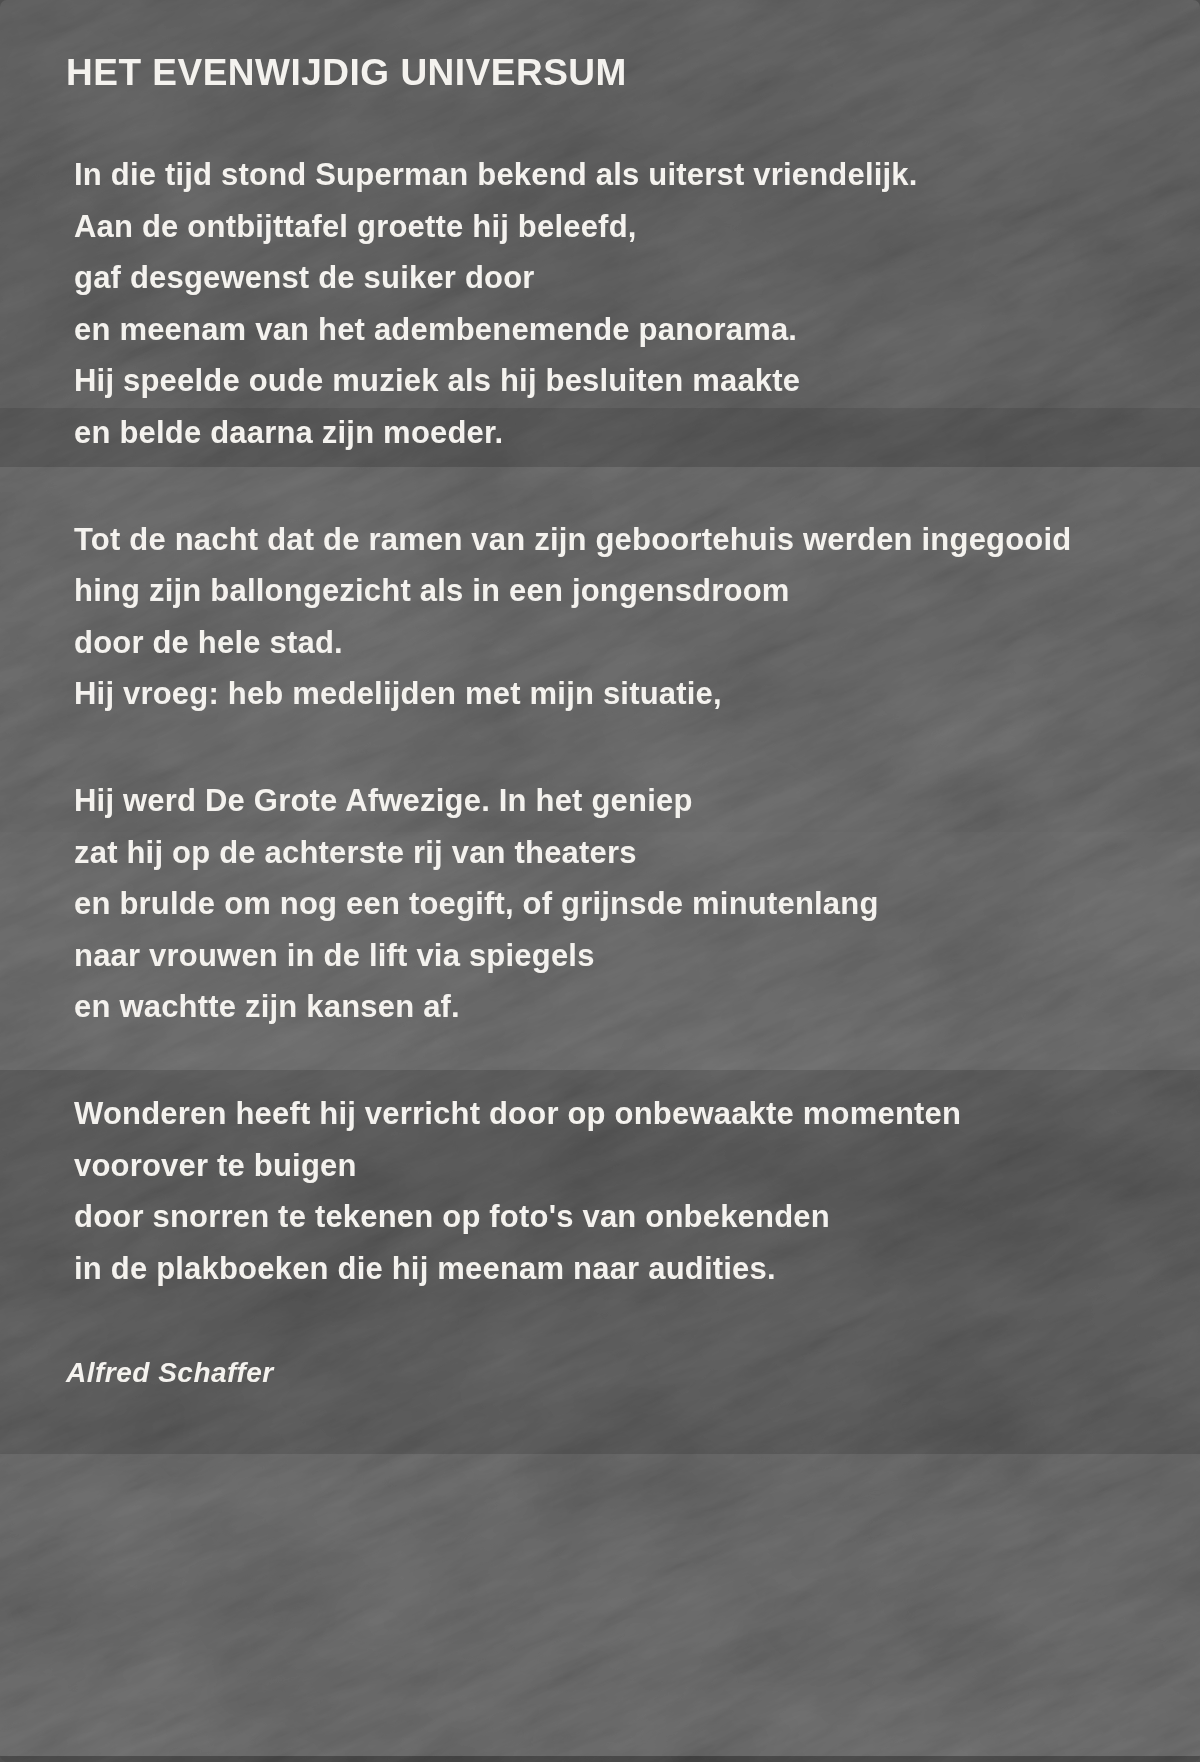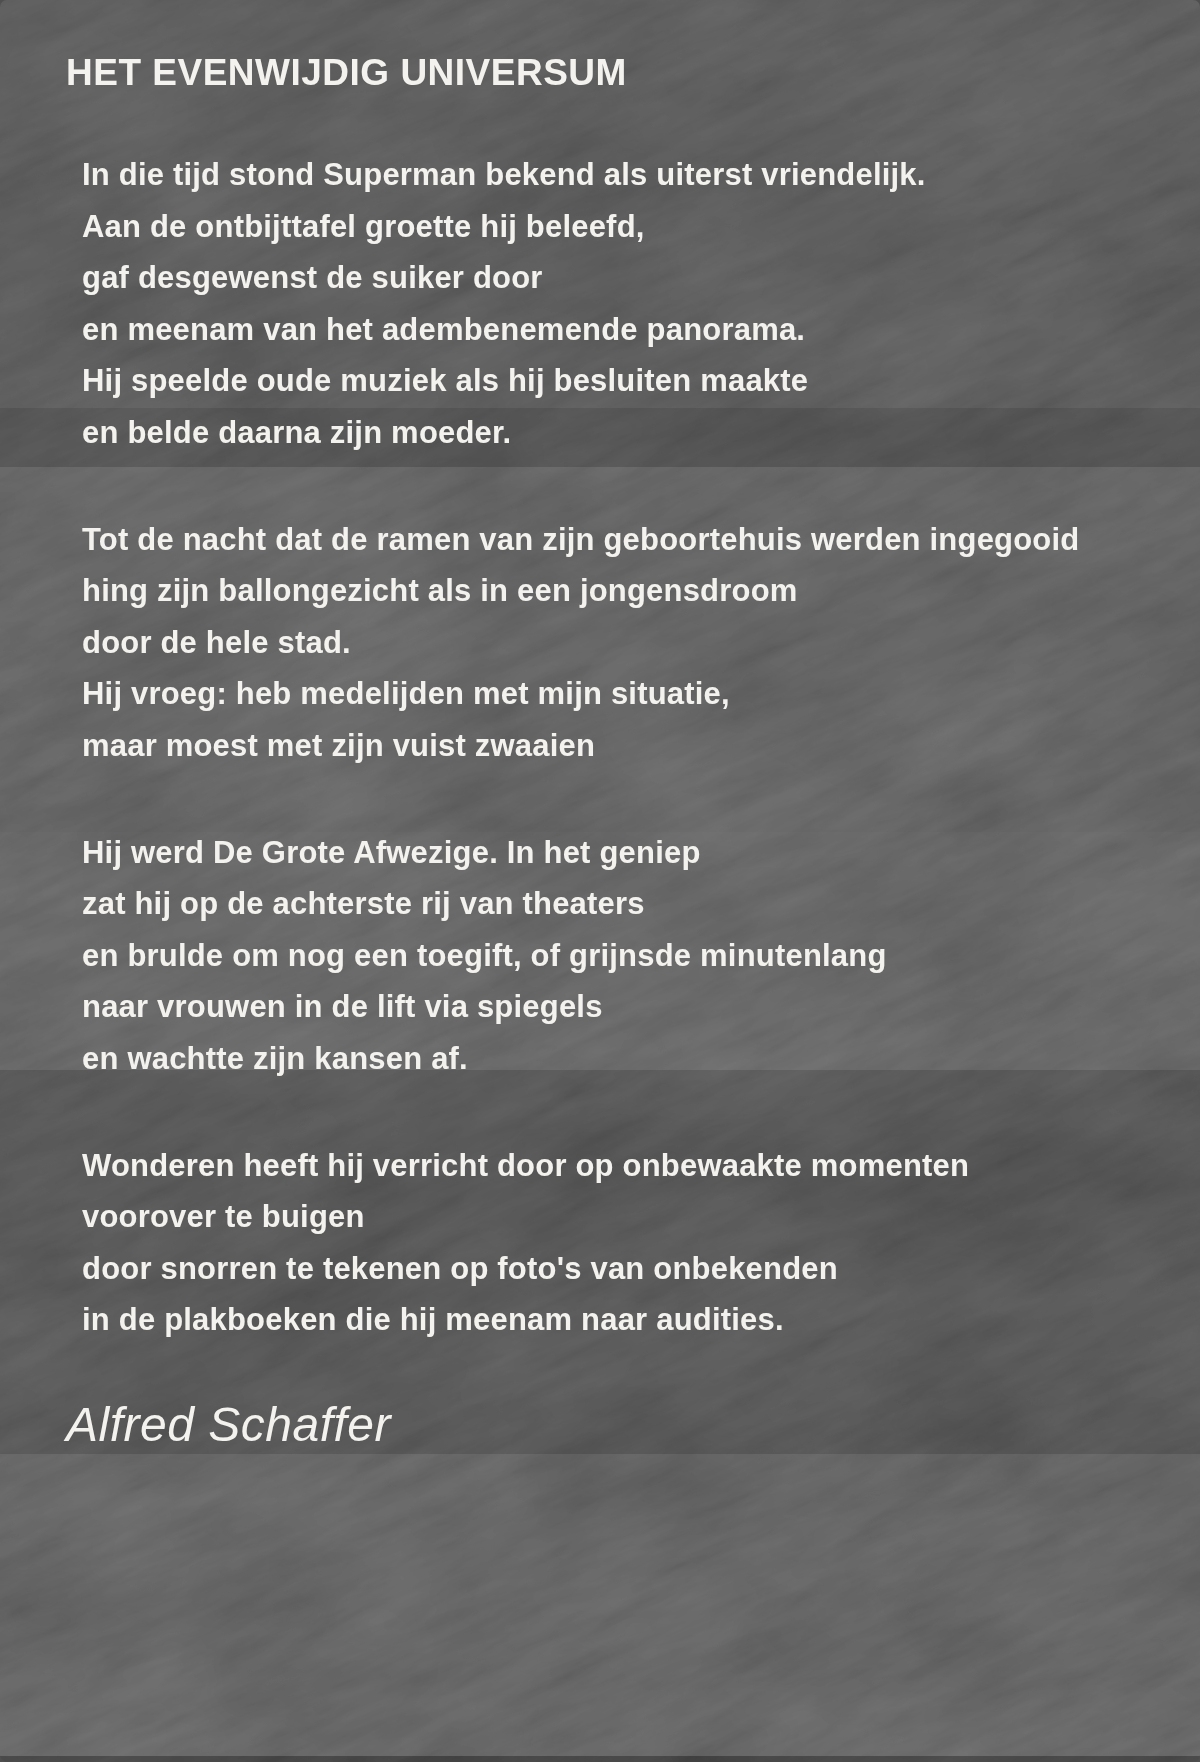--- a/index.html
+++ b/index.html
@@ -55,33 +55,33 @@
   }
   h1.title {
     margin: 0 0 46px 0;
     font-size: 37px;
     line-height: 60px;
     font-weight: 700;
     letter-spacing: 0.5px;
     color: var(--text, #f4f2ee);
   }
   .stanza {
-    margin: 0 0 55px 16px;
+    margin: 0 0 55px 8px;
   }
   .line {
     font-size: 31px;
     line-height: 51.6px;
     font-weight: 700;
     letter-spacing: 0.2px;
   }
   .author {
-    font-size: 48px;
+    font-size: 28px;
     line-height: 48px;
     font-style: italic;
-    font-weight: 400;
+    font-weight: 700;
     letter-spacing: 0.5px;
   }
 </style>
 </head>
 <body>
 
 <div class="page">
 
   <svg class="texture" width="1200" height="1762" viewBox="0 0 1200 1762" aria-hidden="true">
     <defs>
@@ -113,21 +113,20 @@
           <div class="line">gaf desgewenst de suiker door</div>
           <div class="line">en meenam van het adembenemende panorama.</div>
           <div class="line">Hij speelde oude muziek als hij besluiten maakte</div>
           <div class="line">en belde daarna zijn moeder.</div>
         </div>
         <div class="stanza">
           <div class="line">Tot de nacht dat de ramen van zijn geboortehuis werden ingegooid</div>
           <div class="line">hing zijn ballongezicht als in een jongensdroom</div>
           <div class="line">door de hele stad.</div>
           <div class="line">Hij vroeg: heb medelijden met mijn situatie,</div>
-          <div class="line">maar moest met zijn vuist zwaaien</div>
         </div>
         <div class="stanza">
           <div class="line">Hij werd De Grote Afwezige. In het geniep</div>
           <div class="line">zat hij op de achterste rij van theaters</div>
           <div class="line">en brulde om nog een toegift, of grijnsde minutenlang</div>
           <div class="line">naar vrouwen in de lift via spiegels</div>
           <div class="line">en wachtte zijn kansen af.</div>
         </div>
         <div class="stanza">
           <div class="line">Wonderen heeft hij verricht door op onbewaakte momenten</div>

